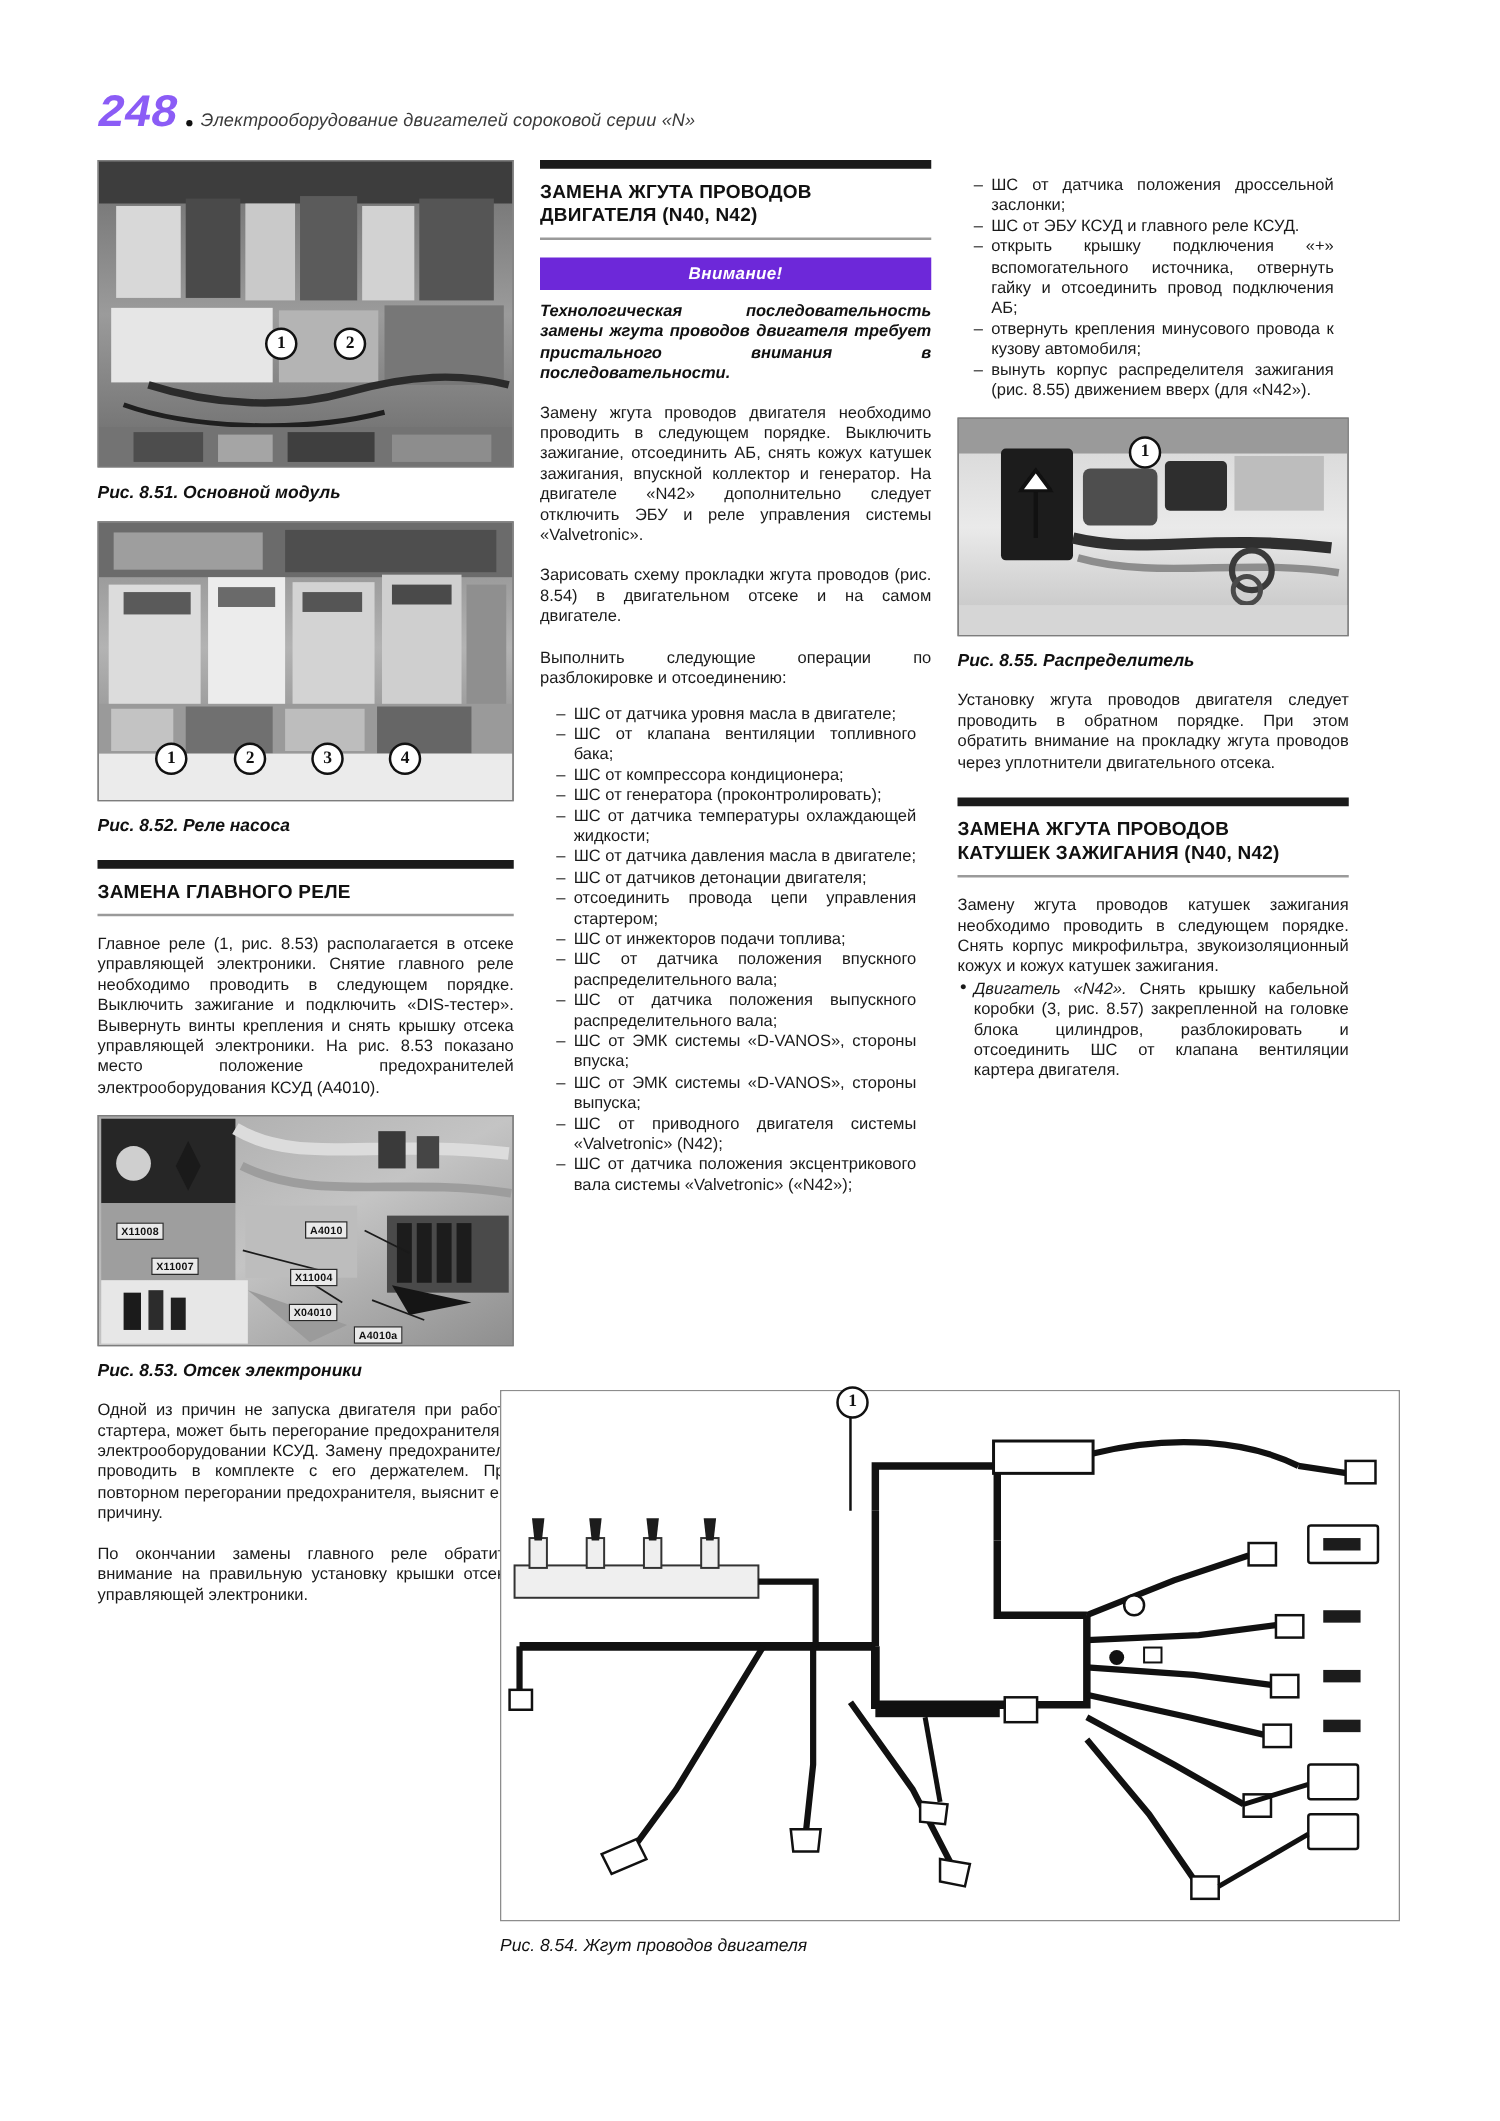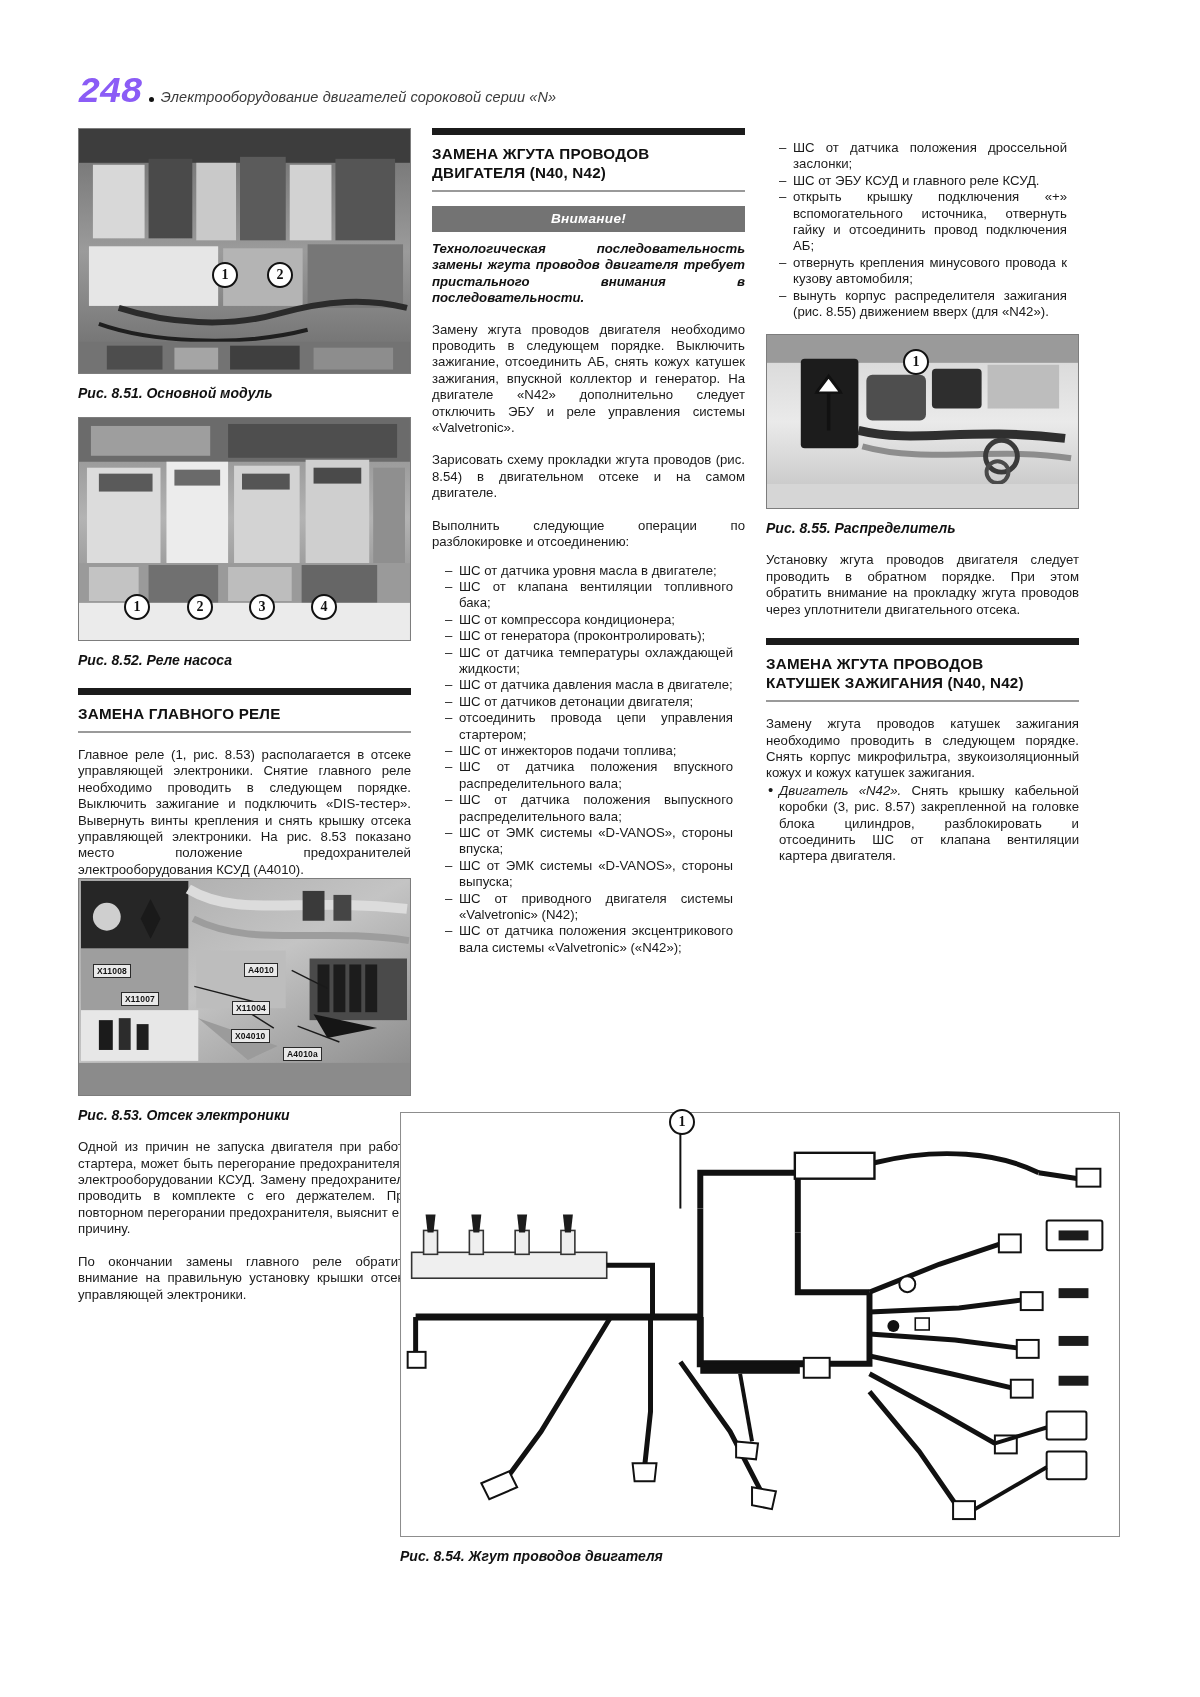--- a/index.html
+++ b/index.html
@@ -92,21 +92,21 @@
     color: #111;
   }
   .sec-underline {
     height: 2px;
     background: #9a9a9a;
     margin-top: 8px;
   }
 
   
   .warn-bar {
-    background: #737373;
+    background: #6d28d9;
     color: #fff;
     text-align: center;
     font-style: italic;
     font-weight: bold;
     font-size: 13.6px;
     padding: 5px 0 6px 0;
     letter-spacing: .3px;
     margin-top: 2px;
   }
   .warn-text {
@@ -206,21 +206,21 @@
     width: 720px;
     height: 425px;
     border: 1px solid #8d8d8d;
     background: #fdfdfd;
   }
   .wide-cap {
     position: absolute;
     left: 400px;
     top: 1548px;
     font-size: 14px;
-    font-weight: bold;
+    font-weight: normal;
     font-style: italic;
     color: #111;
   }
 </style>
 </head>
 <body>
 
 <div class="page">
 
   <div class="pg-header">
@@ -304,21 +304,21 @@
 
 
       <div class="sec-head">
         <div class="sec-rule"></div>
         <div class="sec-title">ЗАМЕНА ГЛАВНОГО РЕЛЕ</div>
         <div class="sec-underline"></div>
       </div>
 
       <p class="body-txt">Главное реле (1, рис. 8.53) располагается в отсеке управляющей электроники. Снятие главного реле необходимо проводить в следующем порядке. Выключить зажигание и подключить «DIS-тестер». Вывернуть винты крепления и снять крышку отсека управляющей электроники. На рис. 8.53 показано место положение предохранителей электрооборудования КСУД (A4010).</p>
 
-      <div class="photo" style="height:218px; ">
+      <div class="photo" style="height:185px; margin-top:14px">
         <svg class="noise" viewBox="0 0 333 185" preserveAspectRatio="none">
           <defs>
             <linearGradient id="g3" x1="0" y1="0" x2="1" y2="1">
               <stop offset="0" stop-color="#a8a8a8"></stop>
                 <stop offset="0.5" stop-color="#c4c4c4"></stop>
                 <stop offset="1" stop-color="#8e8e8e"></stop>
             </linearGradient>
           </defs>
           <rect width="333" height="185" fill="url(#g3)"></rect>
           <rect x="2" y="2" width="108" height="68" fill="#262626"></rect>

